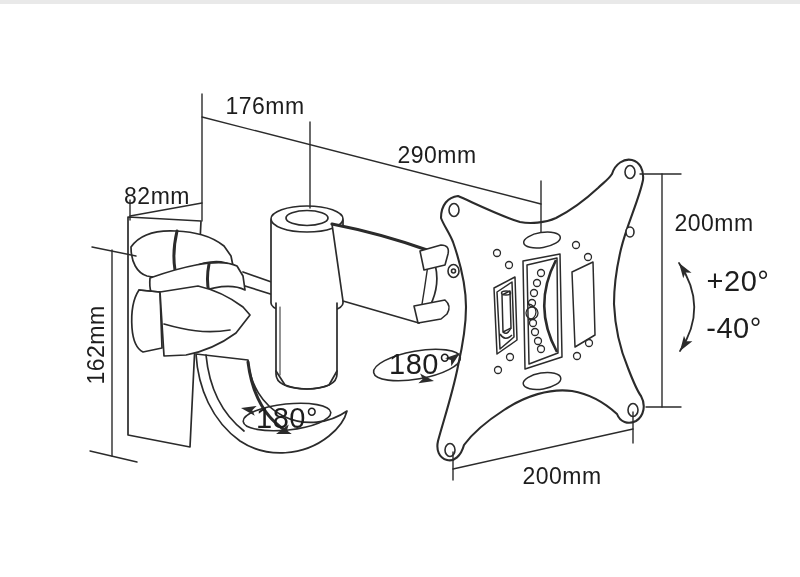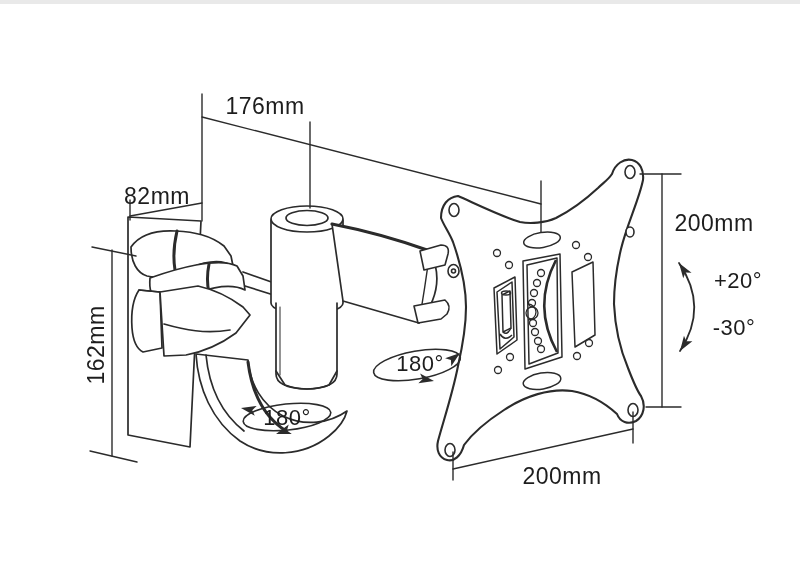--- a/index.html
+++ b/index.html
@@ -7,21 +7,21 @@
     position:relative;width:800px;height:577px;background:#ffffff;
     font-family:"Liberation Sans","DejaVu Sans",sans-serif;
     overflow:hidden;margin:4px auto;
   }
   .stage svg{position:absolute;left:0;top:0;}
   .dim-label{
     position:absolute;transform:translate(-50%,-50%);
     font-size:23px;color:#1d1d1d;white-space:nowrap;letter-spacing:0.5px;
     font-weight:400;
   }
-  .dim-label.small{font-size:22px;}
+  .dim-label.small{font-size:29px;}
   .dim-label.rot{transform:translate(-50%,-50%) rotate(-90deg);}
 </style>
 </head>
 <body>
 
 <div class="stage">
 
 <svg width="800" height="577" viewBox="0 0 800 577">
   <defs>
     <path id="ah" d="M0,0 L-15,-5 L-11.5,0 L-15,5 Z" fill="#2b2b2b" stroke="none"></path>
@@ -162,21 +162,22 @@
     <use href="#ah" transform="translate(241,404) rotate(191)"></use>
     <use href="#ah" transform="translate(276,430) rotate(162)"></use>
 
     <path d="M453,448 L453,476"></path>
     <path d="M633,408 L633,439"></path>
     <path d="M453,465 L633,425"></path>
   </g>
 </svg>
 
   <div class="dim-label" style="left:265px;top:102px">176mm</div>
+  <div class="dim-label" style="left:437px;top:151px">290mm</div>
   <div class="dim-label" style="left:157px;top:192px">82mm</div>
   <div class="dim-label rot" style="left:96px;top:341px">162mm</div>
   <div class="dim-label" style="left:714px;top:219px">200mm</div>
   <div class="dim-label small" style="left:738px;top:277px">+20°</div>
-  <div class="dim-label small" style="left:734px;top:324px">-30°</div>
+  <div class="dim-label small" style="left:734px;top:324px">-40°</div>
   <div class="dim-label small" style="left:420px;top:360px">180°</div>
   <div class="dim-label small" style="left:287px;top:414px">180°</div>
   <div class="dim-label" style="left:562px;top:472px">200mm</div>
 </div>
 
 </body></html>

